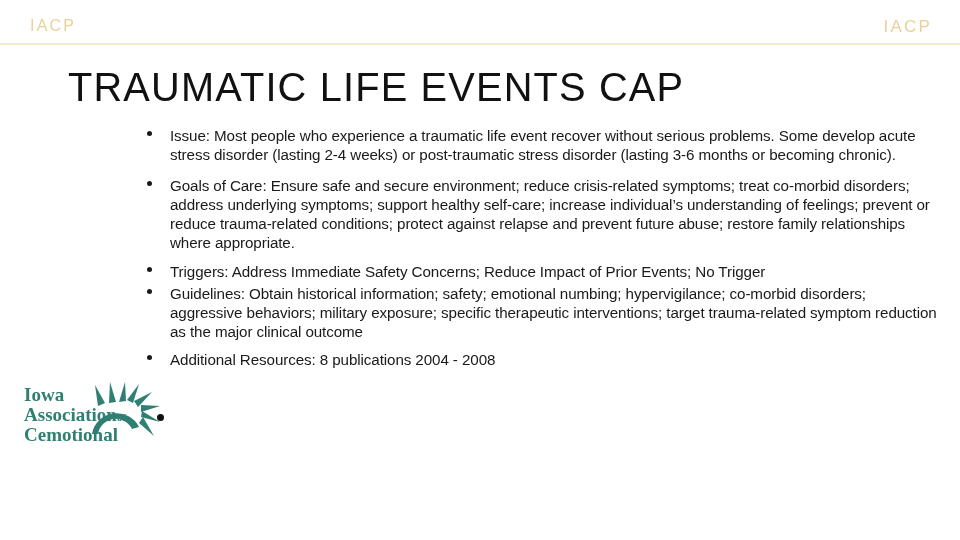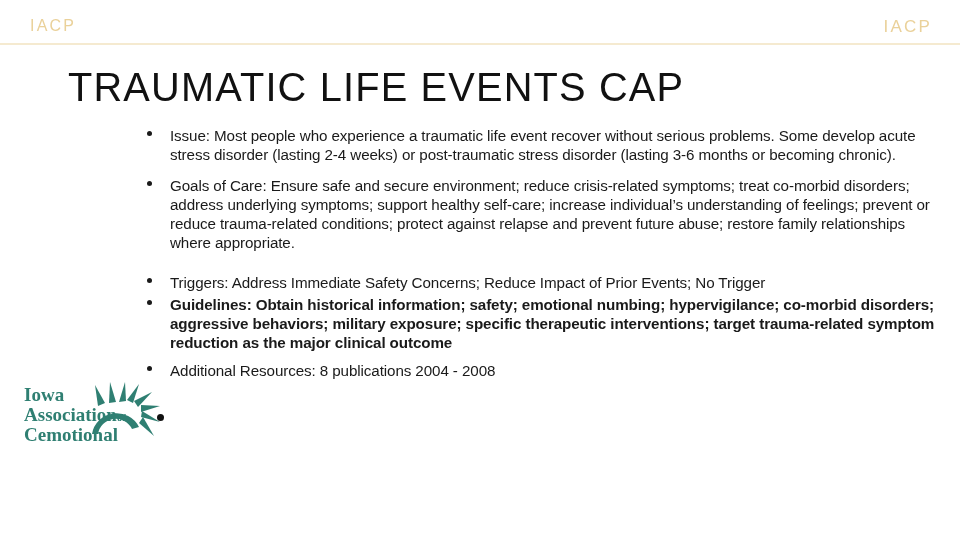--- a/index.html
+++ b/index.html
@@ -95,23 +95,23 @@
     font-family: "Liberation Sans", sans-serif;
     font-size: 15.2px;
     line-height: 19px;
     color: #1a1a1a;
     letter-spacing: -0.1px;
     text-align: left;
   }
 
   
   .b1 { margin-bottom: 12px; }
-  .b2 { margin-bottom: 21px; }
+  .b2 { margin-bottom: 10px; }
   .b3 { margin-bottom: 3px; }
-  .b4 { margin-bottom: 9px; font-weight: bold; }
+  .b4 { margin-bottom: 9px; }
 
   
   .logo {
     position: absolute;
     left: 24px;
     top: 386px;
     width: 150px;
     height: 80px;
   }
   .logo-words {

